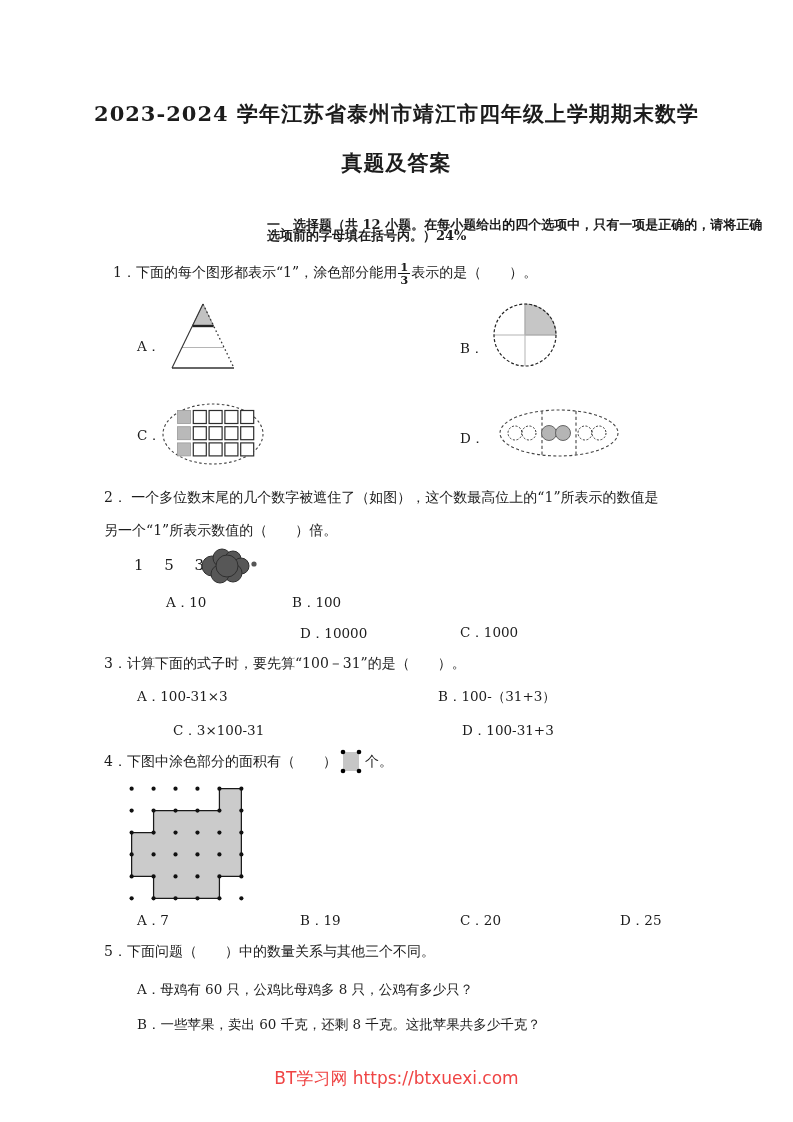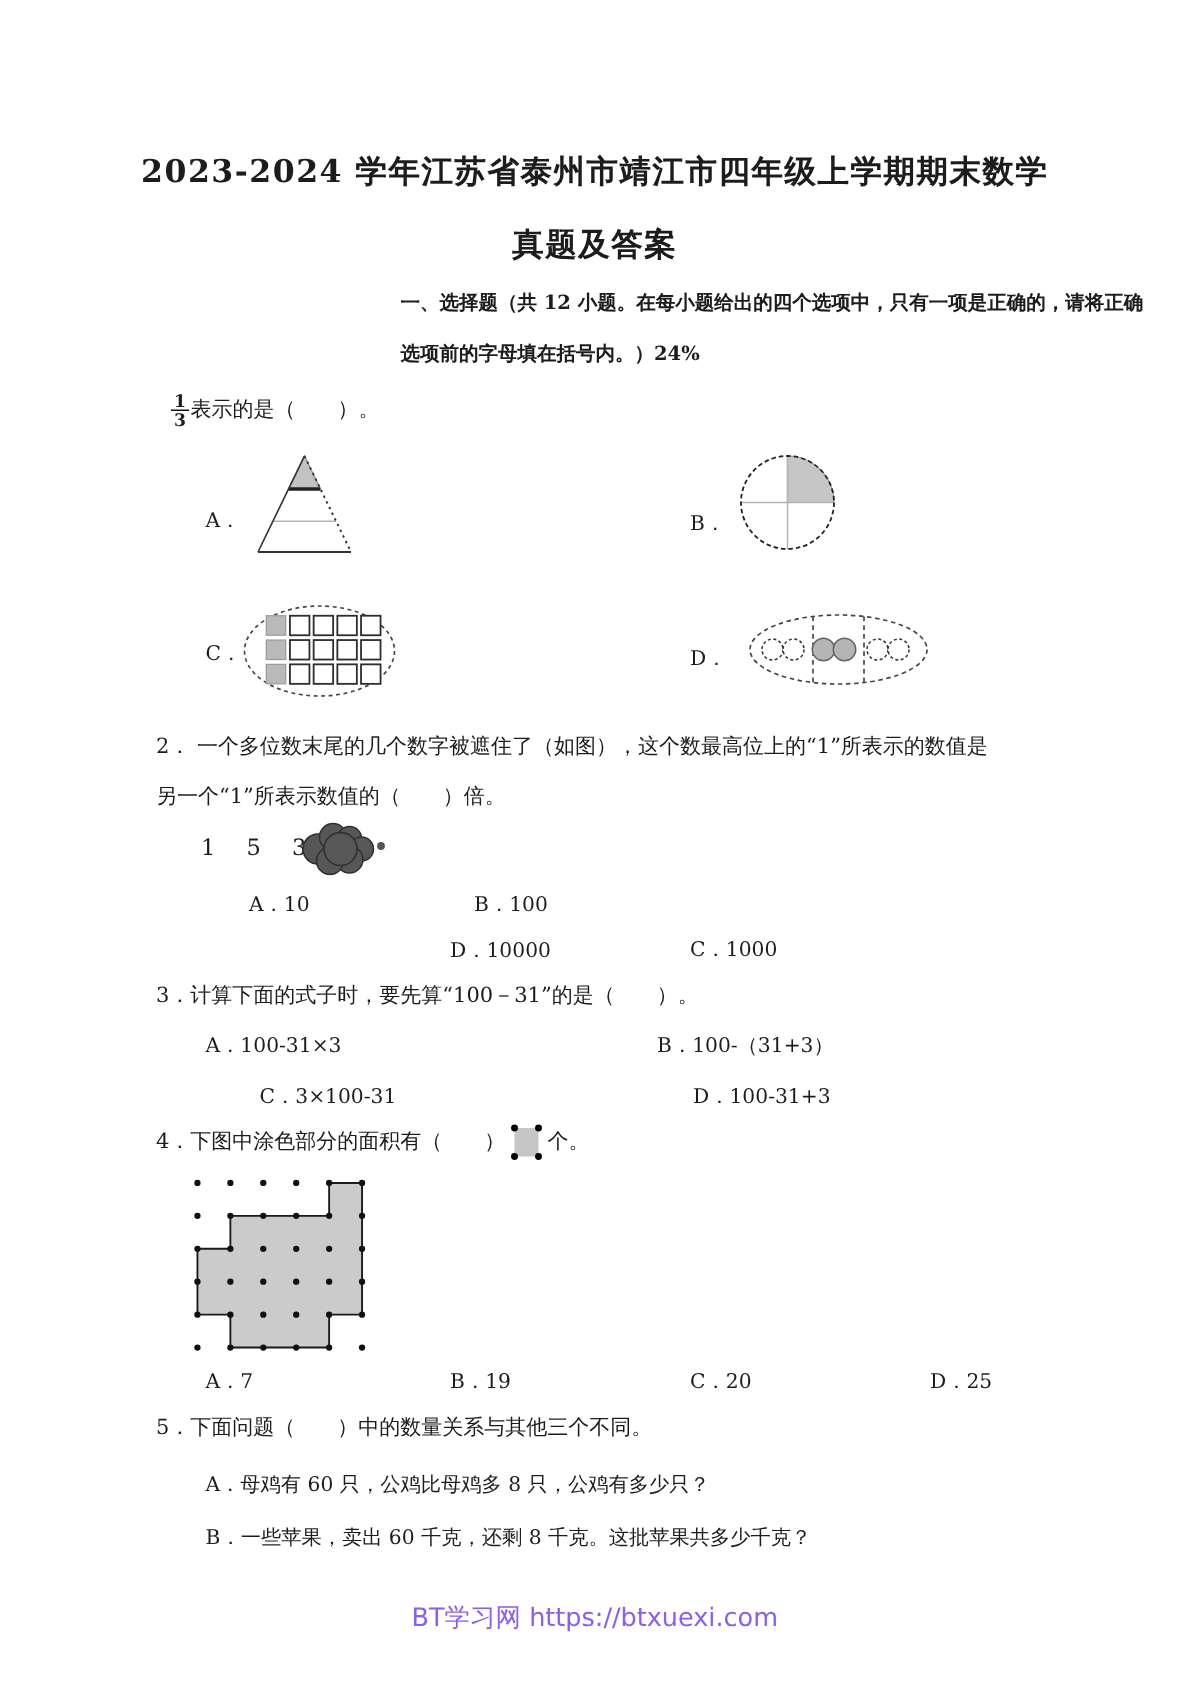--- a/index.html
+++ b/index.html
@@ -22,39 +22,39 @@
   
   .frac{display:inline-block;vertical-align:-7px;text-align:center;line-height:1.05;font-size:11.5px;margin:0 1px;font-weight:bold;}
   .frac .num{display:block;border-bottom:1px solid #111;padding:0 2px;}
   .frac .den{display:block;}
   .digits{font-size:15px;letter-spacing:8px;}
   svg{display:block;}
   .uniticon{display:inline-block;vertical-align:middle;margin:0 2px;}
   #grid-dots circle{fill:#111;}
   .sq-white{fill:#ffffff;stroke:#2d2d2d;stroke-width:1.2;}
   .sq-gray{fill:#b9b9b9;stroke:#9a9a9a;stroke-width:0.8;}
-  .footer{width:793px;text-align:center;color:#8b5cf6;font-size:17px;
+  .footer{width:793px;text-align:center;color:#ef4444;font-size:17px;
           font-family:"DejaVu Sans","Liberation Sans",sans-serif;}
 </style>
 </head>
 <body>
 
 <div class="abs title" style="top:100px;left:0;">2023-2024 学年江苏省泰州市靖江市四年级上学期期末数学</div>
 <div class="abs title" style="top:149px;left:0;">真题及答案</div>
 
 <table class="score abs" style="left:120px;top:181px;">
   <tbody>
 </tbody>
   </table>
 
-<div class="abs heading" style="left:267px;top:193px;text-align:center;">一、选择题（共 12 小题。在每小题给出的四个选项中，只有一项是正确的，请将正确</div>
+<div class="abs heading" style="left:267px;top:216px;text-align:center;">一、选择题（共 12 小题。在每小题给出的四个选项中，只有一项是正确的，请将正确</div>
 <div class="abs heading" style="left:267px;top:227px;">选项前的字母填在括号内。）24%</div>
 
 <div class="abs stem" style="left:113px;top:261px;">
-  <span class="frac"><span class="num">1</span><span class="den">3</span></span><span>表示的是（　　）。</span>
+  <span>1．下面的每个图形都表示“1”，涂色部分能用</span><span class="frac"><span class="num">1</span><span class="den">3</span></span><span>表示的是（　　）。</span>
 </div>
 
 <div class="abs figlabel" style="left:137px;top:338px;">A．</div>
 <svg class="abs" style="left:167px;top:301px;" width="72" height="70" viewBox="0 0 72 70">
   <polygon points="36,3 25.4,25 46.6,25" fill="#c2c2c2" stroke="#8a8a8a" stroke-width="0.8"></polygon>
   <line x1="25.4" y1="25" x2="46.6" y2="25" stroke="#222" stroke-width="2.4"></line>
   <line x1="15" y1="46.5" x2="57" y2="46.5" stroke="#b5b5b5" stroke-width="1"></line>
   <line x1="36" y1="3" x2="5" y2="67" stroke="#333" stroke-width="1.1"></line>
   <line x1="36" y1="3" x2="67" y2="67" stroke="#333" stroke-width="1.3" stroke-dasharray="1.6,2.6"></line>
   <line x1="5" y1="67" x2="67" y2="67" stroke="#333" stroke-width="1.4"></line>
@@ -112,21 +112,21 @@
     <circle cx="24" cy="12" r="9"></circle>
     <circle cx="35" cy="13" r="8"></circle>
     <circle cx="43" cy="20" r="8"></circle>
     <circle cx="35" cy="27" r="9"></circle>
     <circle cx="22" cy="28" r="9"></circle>
     <circle cx="29" cy="20" r="11"></circle>
   </g>
   <circle cx="56" cy="18" r="2.6" fill="#555"></circle>
 </svg>
 <div class="abs opt" style="left:137px;top:594px;margin-left:29px;">A．10</div>
-<div class="abs opt" style="left:316px;top:594px;text-align:center;">B．100</div>
+<div class="abs opt" style="left:292px;top:594px;text-align:center;">B．100</div>
 <div class="abs opt" style="left:460px;top:594px;margin-top:30px;">C．1000</div>
 <div class="abs opt" style="left:300px;top:625px;">D．10000</div>
 
 <div class="abs stem" style="left:104px;top:655px;">3．计算下面的式子时，要先算“100－31”的是（　　）。</div>
 <div class="abs opt" style="left:137px;top:688px;">A．100-31×3</div>
 <div class="abs opt" style="left:438px;top:688px;">B．100-（31+3）</div>
 <div class="abs opt" style="left:137px;top:722px;margin-left:36px;">C．3×100-31</div>
 <div class="abs opt" style="left:462px;top:722px;">D．100-31+3</div>
 
 <div class="abs stem" style="left:104px;top:748px;">

